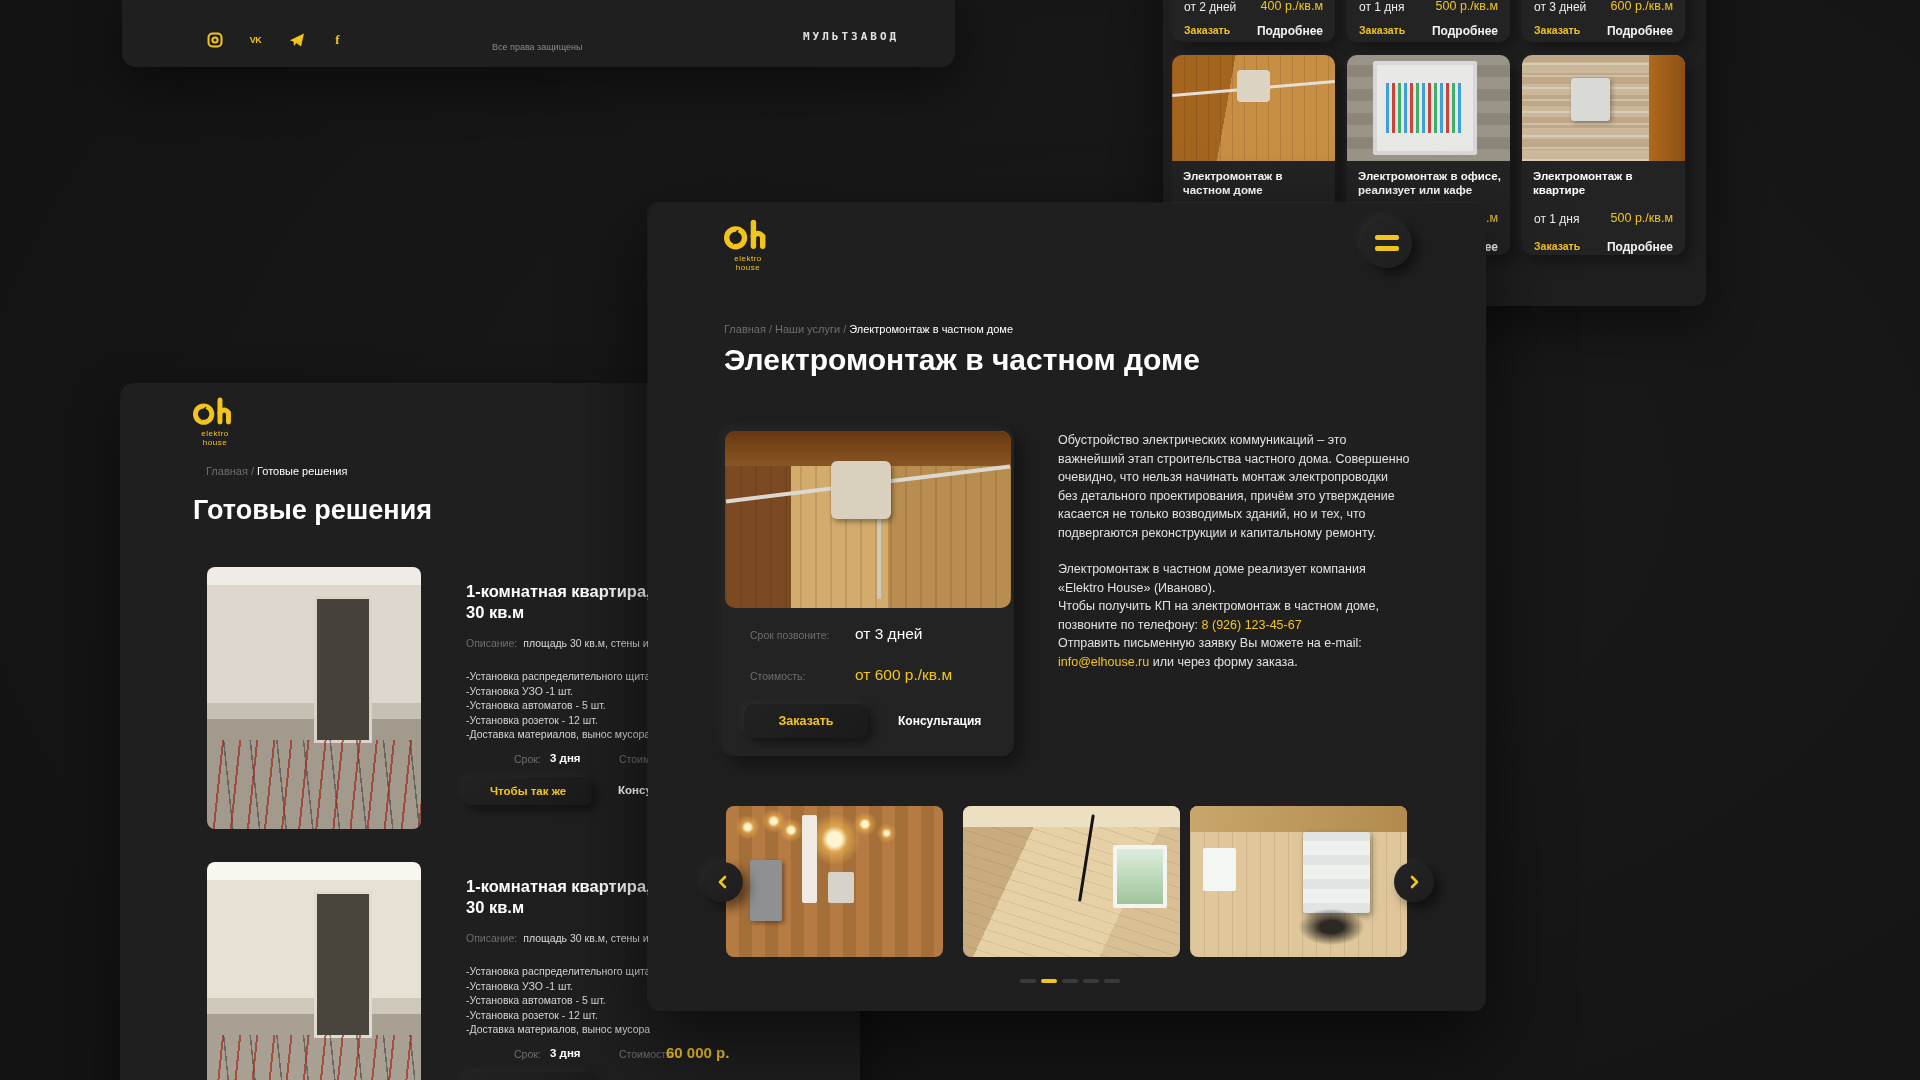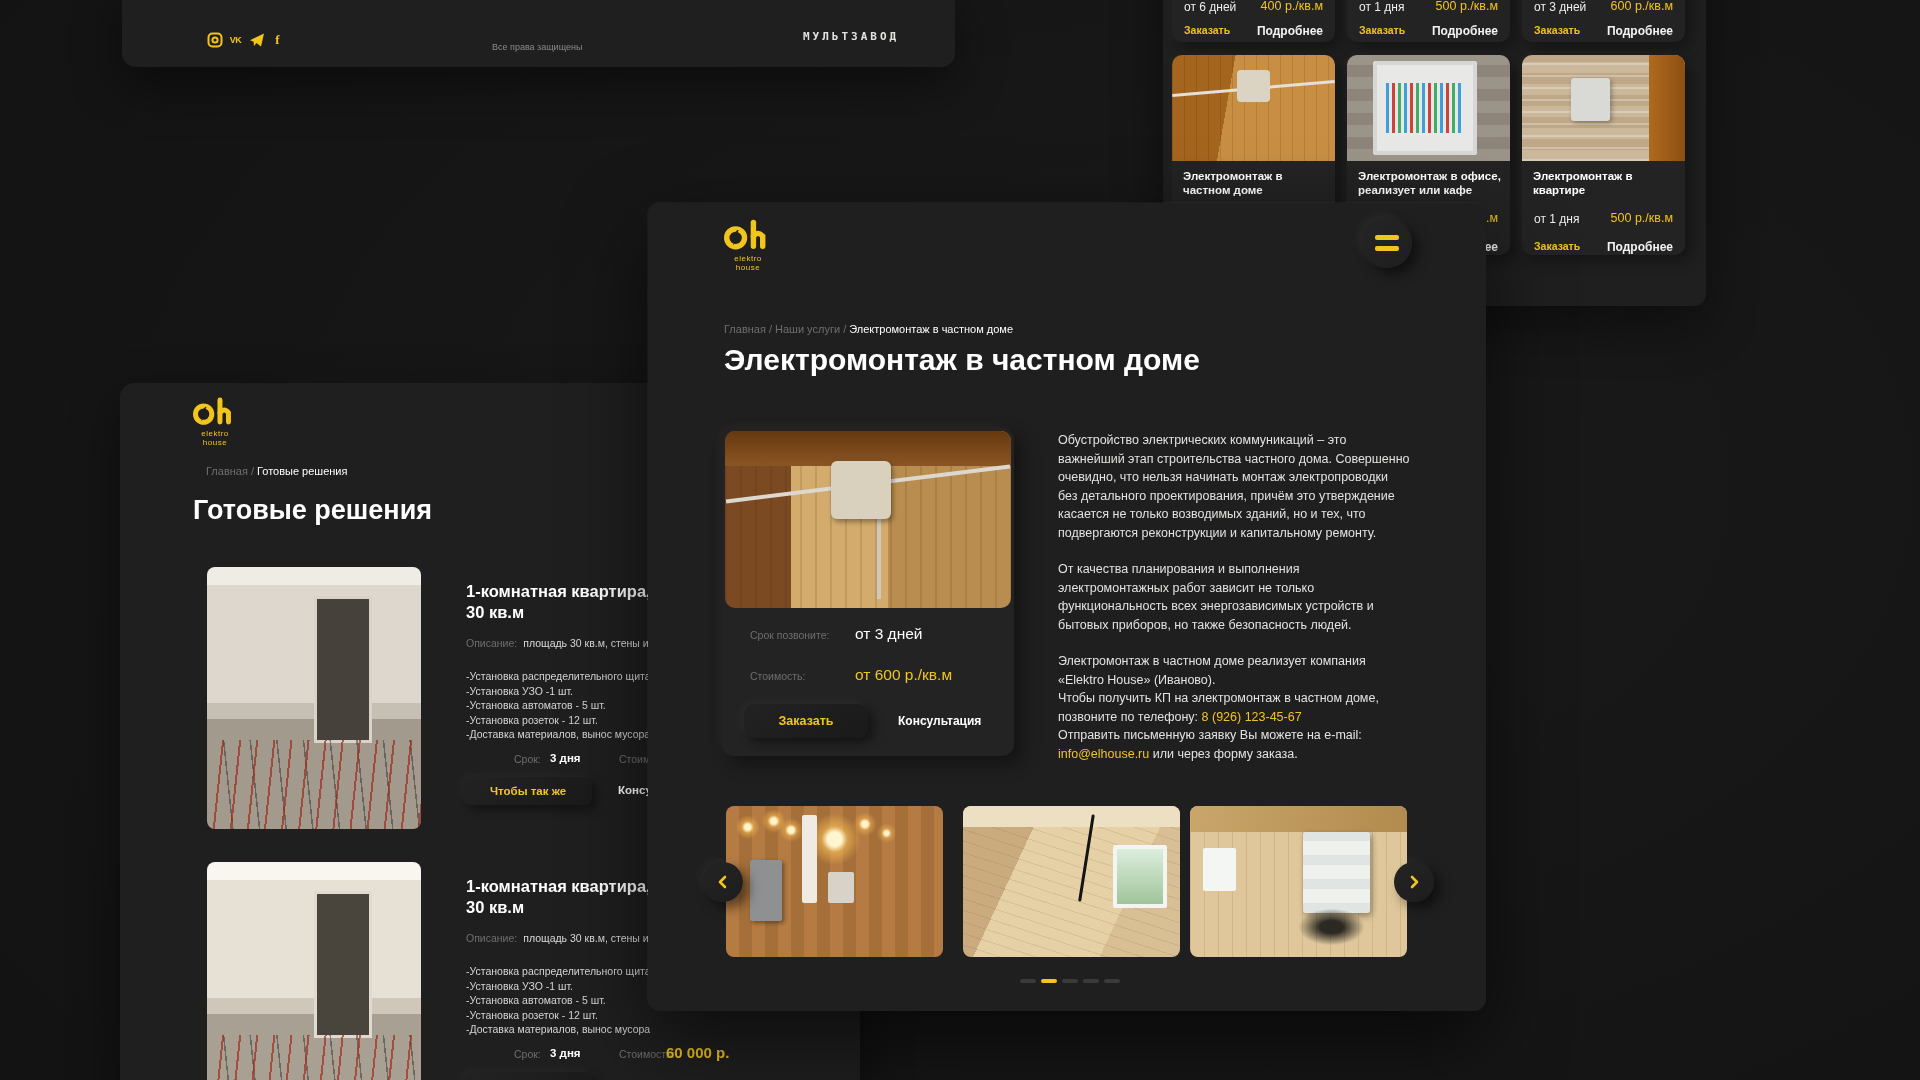--- a/index.html
+++ b/index.html
@@ -11,21 +11,21 @@
 
   
   .logo{position:absolute;}
   .logo svg{display:block;}
   .logo-sub{color:#f2c51d;font-size:8px;letter-spacing:.5px;margin-top:2px;text-align:center;width:100%;}
 
   
   .f-strip{left:122px;top:-12px;width:833px;height:79px;border-radius:14px;}
   .f-frag{position:absolute;left:84px;top:12px;width:66px;height:3px;overflow:hidden;}
   .f-frag span{display:block;margin-top:-9px;color:#f2c51d;font-size:9px;font-weight:bold;letter-spacing:.5px;}
-  .f-social{position:absolute;left:84px;top:43px;display:flex;gap:4px;align-items:center;}
+  .f-social{position:absolute;left:84px;top:43px;display:flex;gap:24px;align-items:center;}
   .s-ico{width:17px;height:17px;display:flex;align-items:center;justify-content:center;color:#f2c51d;font-weight:bold;}
   .s-ico svg{display:block;}
   .s-vk{font-size:9px;letter-spacing:-.5px;}
   .s-fb{font-size:13px;font-family:"Liberation Serif",serif;}
   .f-copy{position:absolute;left:370px;top:54px;font-size:9px;color:#8b8a89;}
   .f-credit{position:absolute;left:681px;top:42px;font-family:"DejaVu Sans Mono",monospace;font-weight:bold;
     font-size:11px;letter-spacing:3px;color:#e3e2e1;}
 
   
   .svc-page{left:1163px;top:-72px;width:543px;height:378px;}
@@ -183,21 +183,21 @@
       </span>
       <span class="s-ico s-fb">f</span>
     </div>
     <div class="f-copy">Все права защищены</div>
     <div class="f-credit">МУЛЬТЗАВОД</div>
   </section>
 
   <section class="panel svc-page">
 
     <div class="mini m1">
-      <span class="dur">от 6 дней</span>
+      <span class="dur">от 2 дней</span>
       <span class="price">400 р./кв.м</span>
       <span class="order">Заказать</span>
       <span class="more">Подробнее</span>
     </div>
     <div class="mini m2">
       <span class="dur">от 1 дня</span>
       <span class="price">500 р./кв.м</span>
       <span class="order">Заказать</span>
       <span class="more">Подробнее</span>
     </div>
@@ -337,21 +337,20 @@
       <span class="lt t-l">Срок позвоните:</span>
       <span class="lv t-v">от 3 дней</span>
       <span class="lt p-l">Стоимость:</span>
       <span class="lv p-v">от 600 р./кв.м</span>
       <div class="btn prod-order">Заказать</div>
       <div class="prod-consult">Консультация</div>
     </div>
 
     <div class="det-text">
       <p>Обустройство электрических коммуникаций – это важнейший этап строительства частного дома. Совершенно очевидно, что нельзя начинать монтаж электропроводки без детального проектирования, причём это утверждение касается не только возводимых зданий, но и тех, что подвергаются реконструкции и капитальному ремонту.</p>
-      <p>От качества планирования и выполнения электромонтажных работ зависит не только функциональность всех энергозависимых устройств и бытовых приборов, но также безопасность людей.</p>
       <p class="contact"><span>Электромонтаж в частном доме реализует компания «Elektro House» (Иваново).
 Чтобы получить КП на электромонтаж в частном доме, позвоните по телефону: </span><a>8 (926) 123-45-67</a><span>
 Отправить письменную заявку Вы можете на e-mail: </span><a>info@elhouse.ru</a><span> или через форму заказа.</span></p>
     </div>
 
     <div class="gal-img g1 img-bulbs">
         <i class="cab" style="position:absolute"></i>
         <i class="strip" style="position:absolute"></i>
         <i class="box2" style="position:absolute"></i>
       </div>

